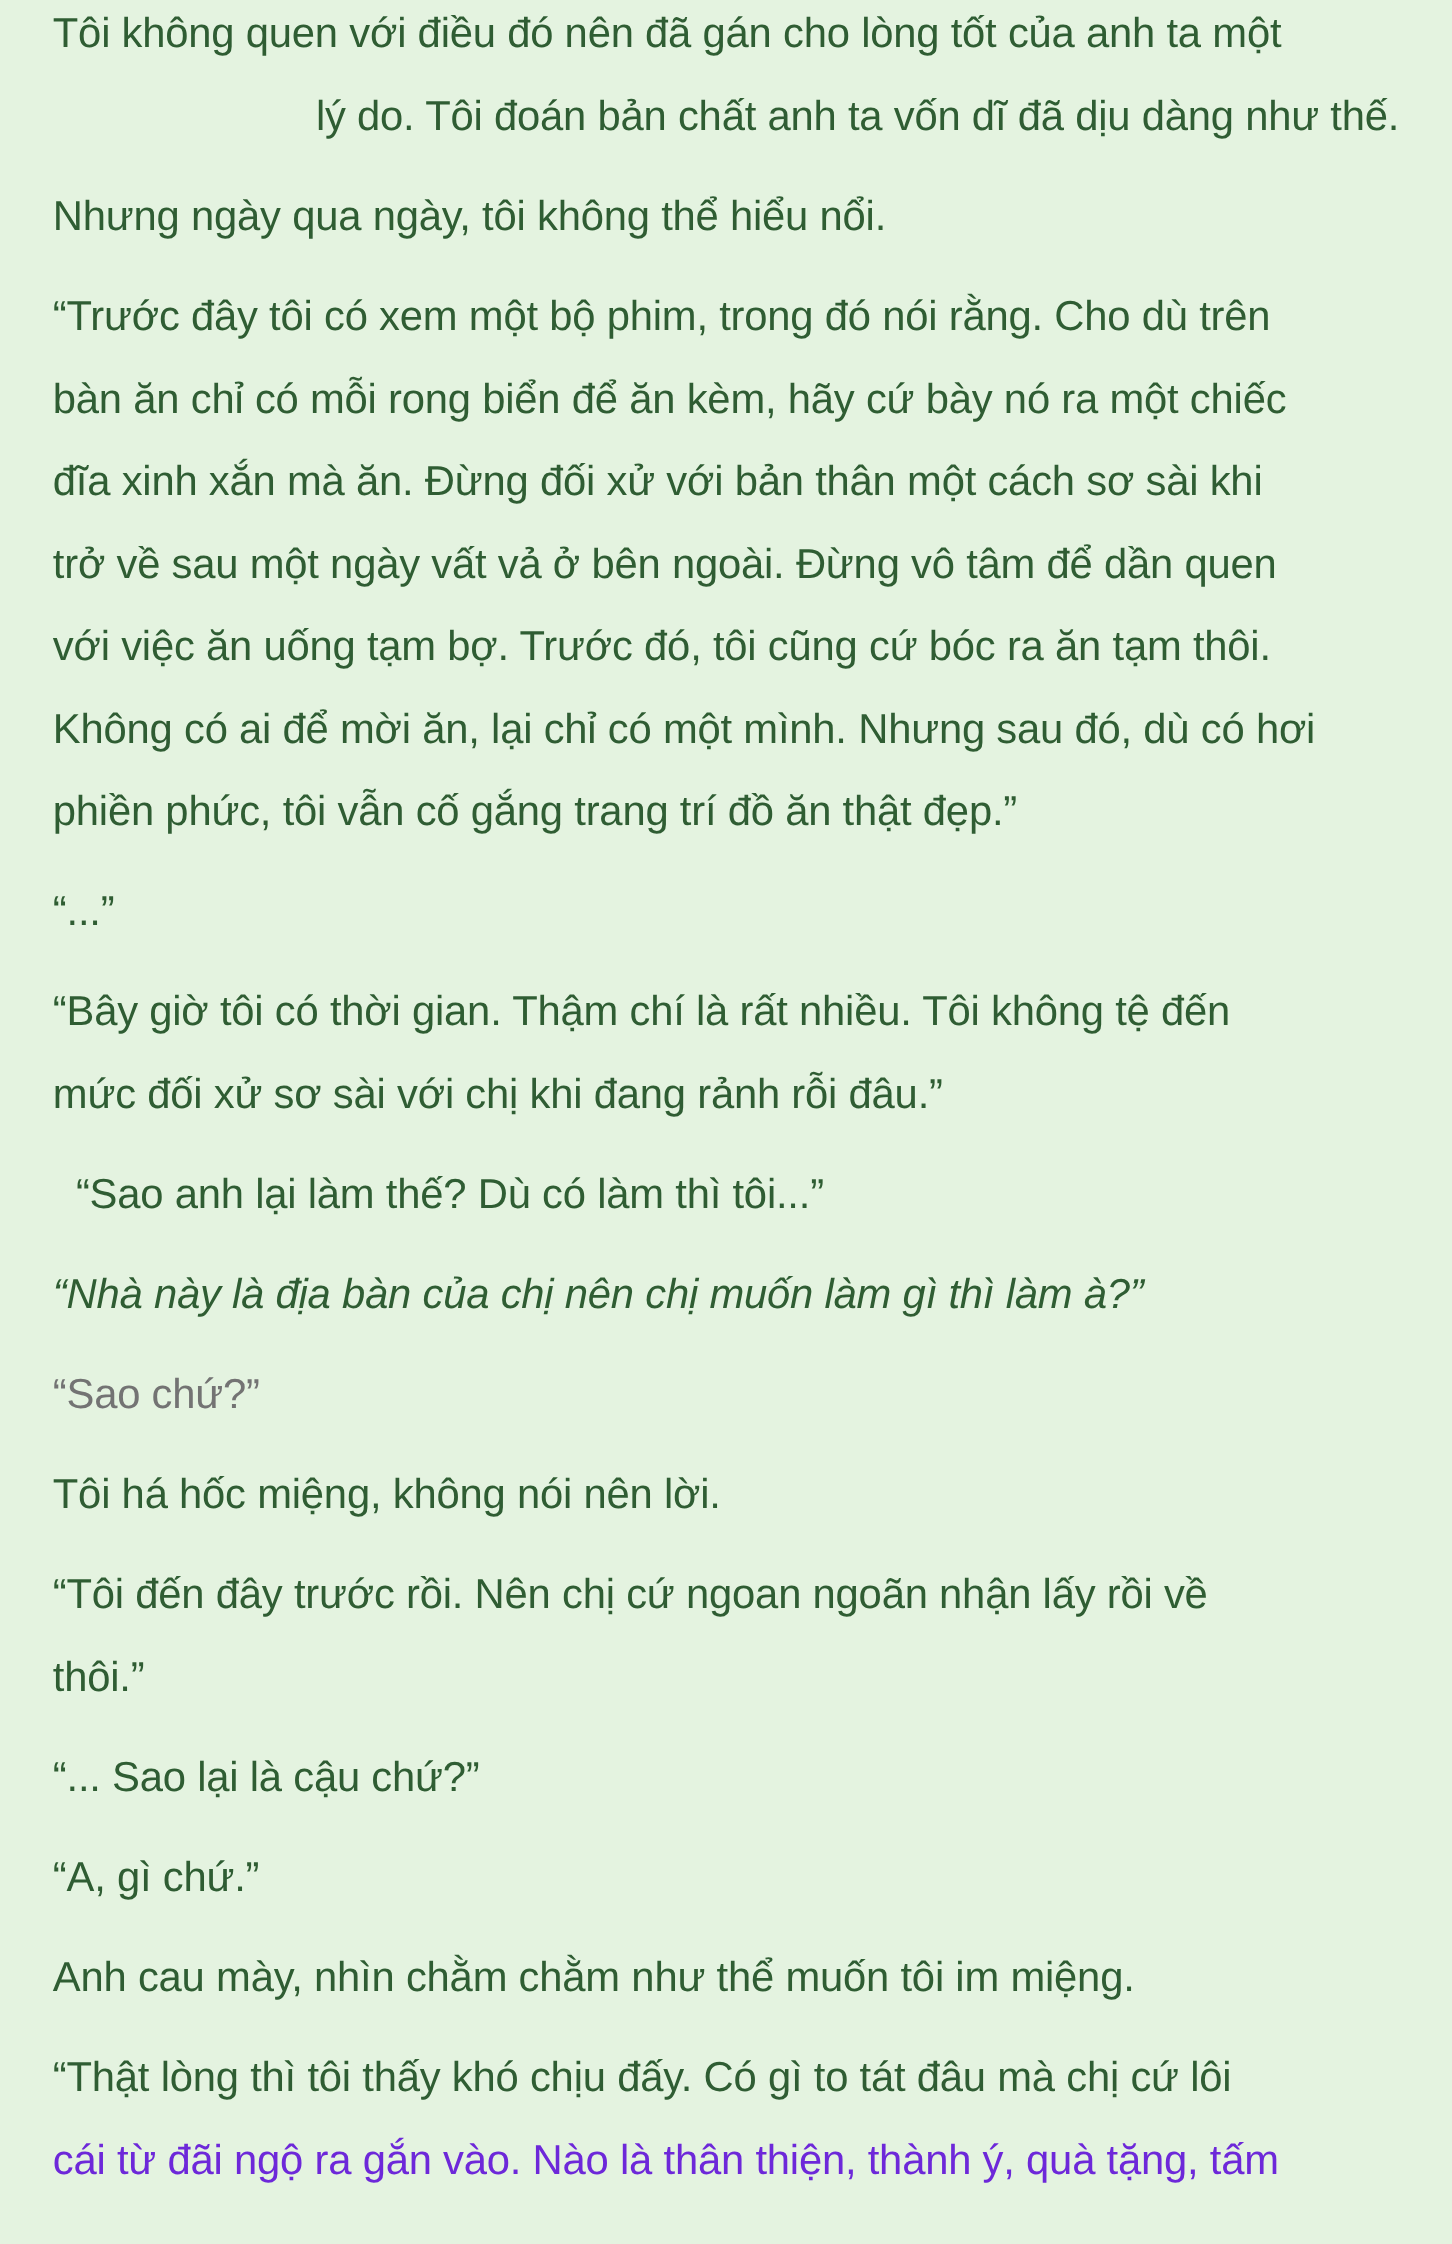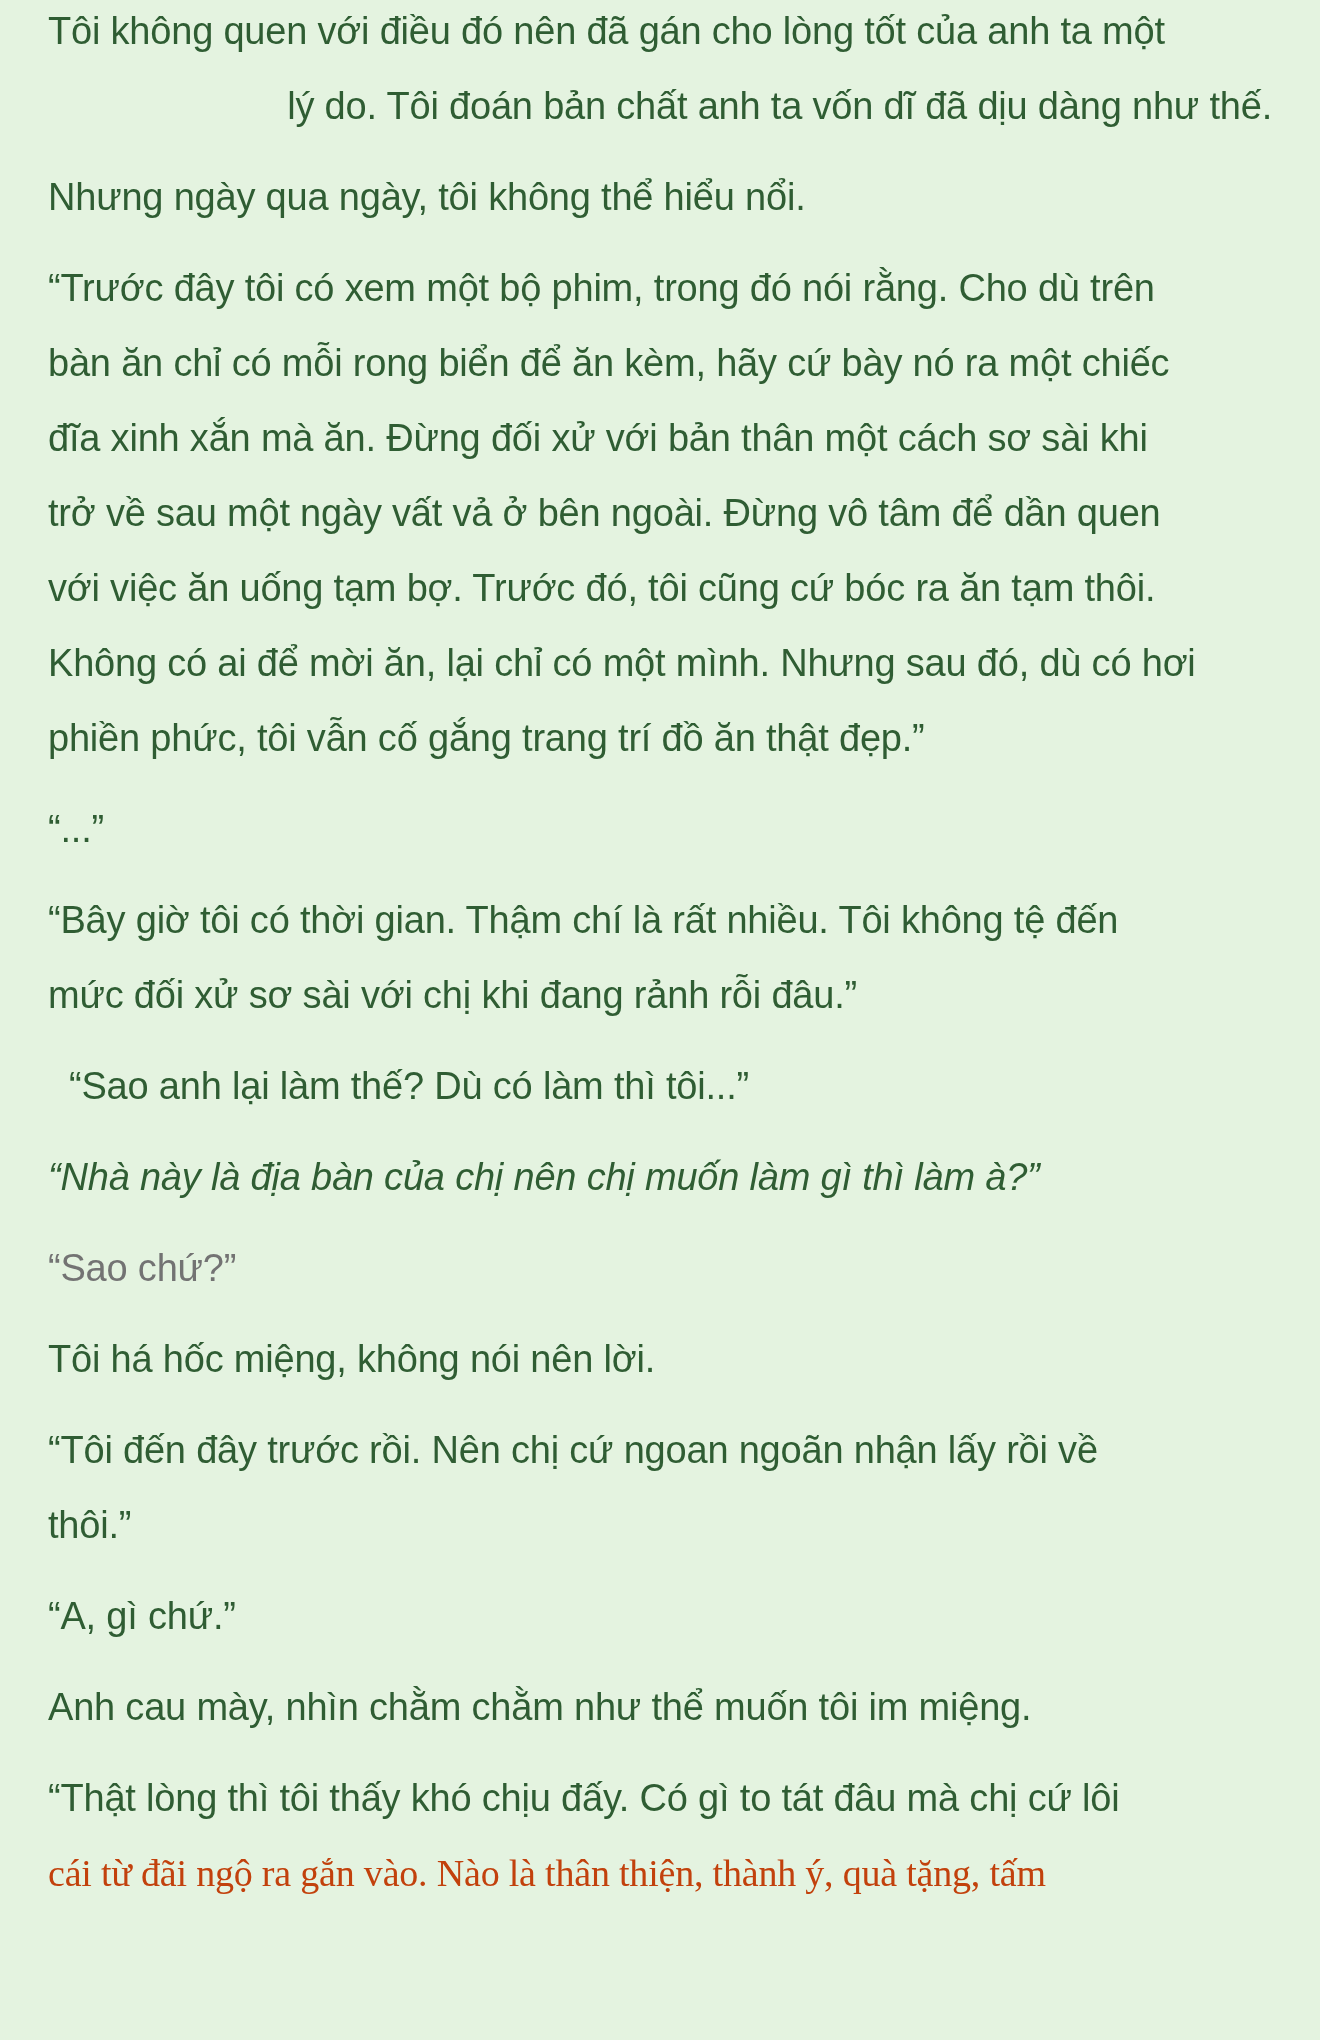--- a/index.html
+++ b/index.html
@@ -72,23 +72,26 @@
         <span class="line" style="color: #737373;">“Sao chứ?”</span>
       </p>
       <p class="para">
         <span class="line" style="color: rgb(47, 93, 51);">Tôi há hốc miệng, không nói nên lời.</span>
       </p>
       <p class="para">
         <span class="line" style="color: rgb(47, 93, 51);">“Tôi đến đây trước rồi. Nên chị cứ ngoan ngoãn nhận lấy rồi về</span>
         <span class="line" style="color: rgb(47, 93, 51);">thôi.”</span>
       </p>
       <p class="para">
+        <span class="line" style="color: rgb(47, 93, 51);">“... Sao lại là cậu chứ?”</span>
+      </p>
+      <p class="para">
         <span class="line" style="color: rgb(47, 93, 51);">“A, gì chứ.”</span>
       </p>
       <p class="para">
         <span class="line" style="color: rgb(47, 93, 51);">Anh cau mày, nhìn chằm chằm như thể muốn tôi im miệng.</span>
       </p>
       <p class="para">
         <span class="line" style="color: rgb(47, 93, 51);">“Thật lòng thì tôi thấy khó chịu đấy. Có gì to tát đâu mà chị cứ lôi</span>
-        <span class="line" style="color: #c2410c; font-family: Liberation Serif, serif;">cái từ đãi ngộ ra gắn vào. Nào là thân thiện, thành ý, quà tặng, tấm</span>
+        <span class="line" style="color: #6d28d9;">cái từ đãi ngộ ra gắn vào. Nào là thân thiện, thành ý, quà tặng, tấm</span>
       </p>
     </div>
 </main>
 
 </body></html>

